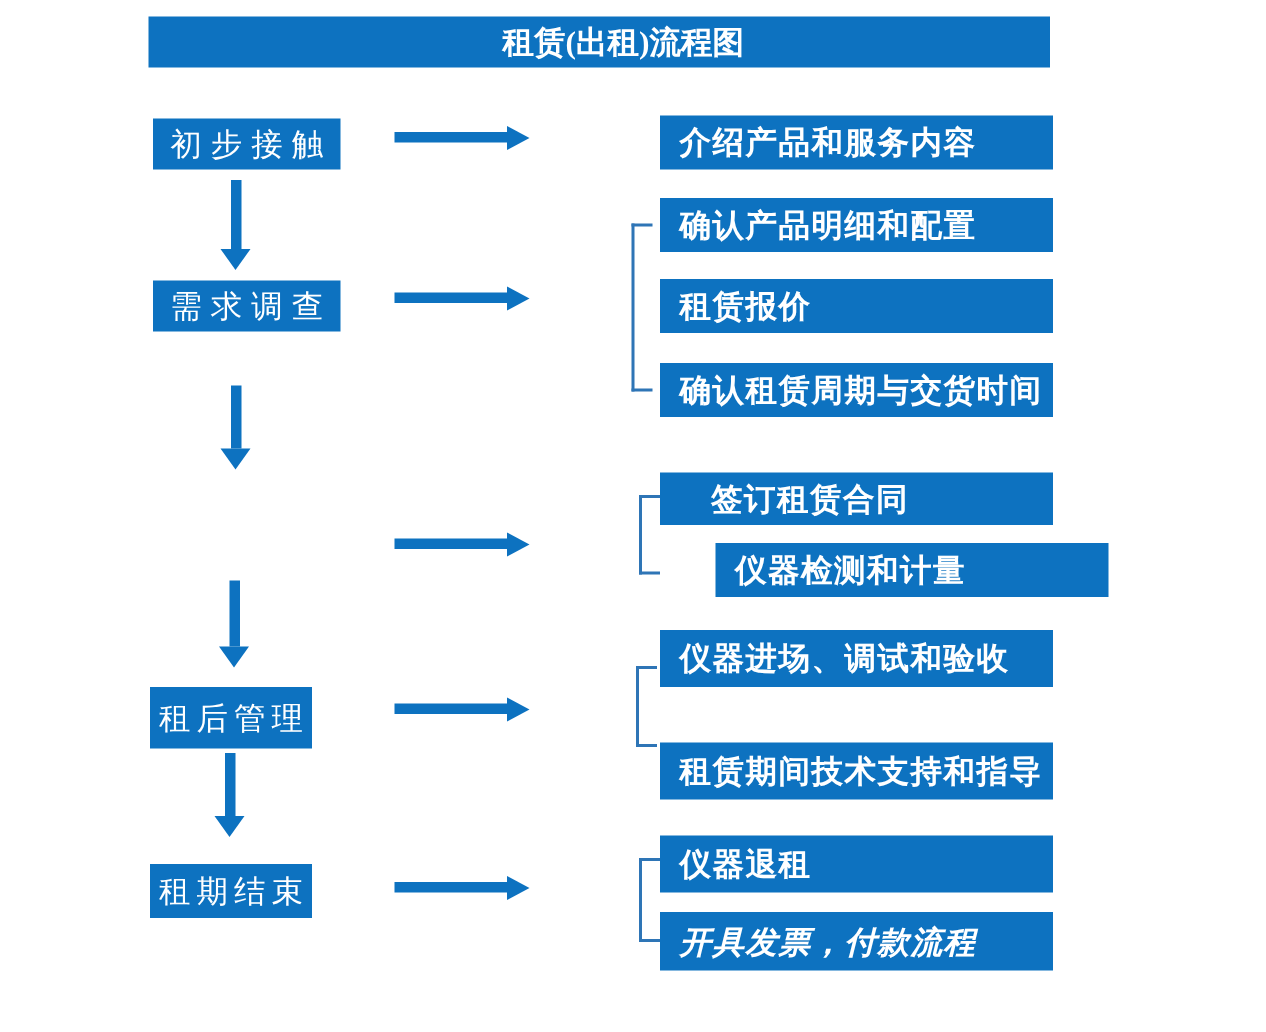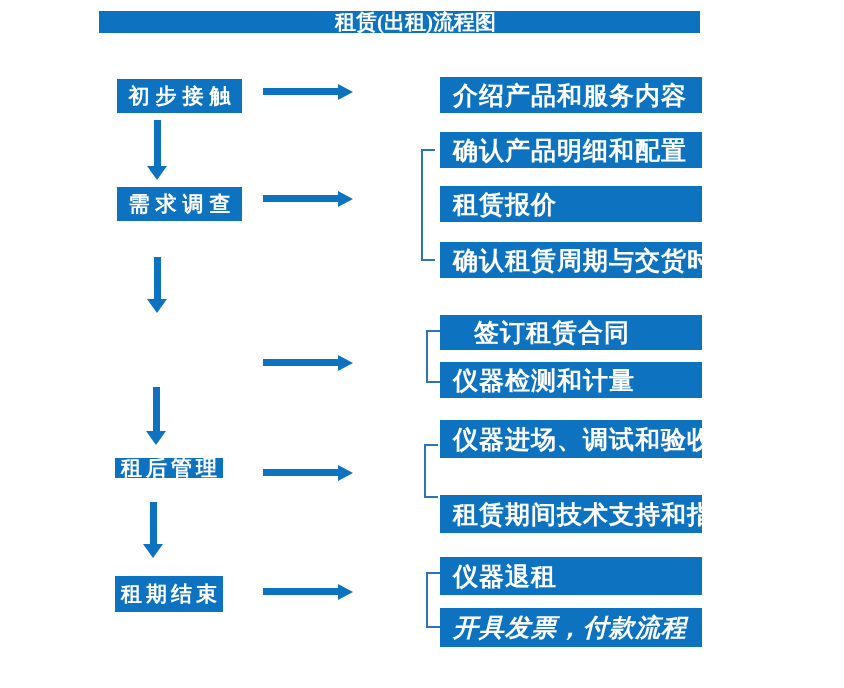--- a/index.html
+++ b/index.html
@@ -19,73 +19,72 @@
     height: 688px;
     background: #ffffff;
     overflow: hidden;
     font-family: "Liberation Serif", "DejaVu Serif", serif;
   }
 
   
   .title-bar {
     position: absolute;
     left: 99px; top: 11px;
-    width: 601px; height: 22px;
+    width: 601px; height: 34px;
     background: var(--primary-blue);
     color: var(--text-white);
     font-size: 21px;
     font-weight: bold;
     display: flex;
     align-items: center;
     justify-content: center;
     padding-left: 32px;
   }
 
   
   .step-box {
     position: absolute;
     background: var(--primary-blue);
     color: var(--text-white);
     font-size: 21px;
-    font-weight: bold;
+    font-weight: normal;
     display: flex;
     align-items: center;
     justify-content: center;
     white-space: nowrap;
-    margin-left: 15px;
   }
   .step-wide  { left: 102px; width: 125px; height: 34px; letter-spacing: 6px; text-indent: 6px; }
-  .step-narrow{ left: 100px; width: 108px; height: 20px; letter-spacing: 4px; text-indent: 4px; }
+  .step-narrow{ left: 100px; width: 108px; height: 41px; letter-spacing: 4px; text-indent: 4px; }
   .step-1 { top: 79px; }
   .step-2 { top: 187px; }
   .step-3 { top: 345px; height: 35px; }
   .step-4 { top: 458px; }
   .step-5 { top: 576px; height: 36px; }
 
   
   .detail-box {
     position: absolute;
     left: 440px;
     width: 262px;
     background: var(--primary-blue);
     color: var(--text-white);
-    font-size: 25px;
+    font-size: 21px;
     font-weight: bold;
     letter-spacing: 1px;
     display: flex;
     align-items: center;
     padding-left: 13px;
     white-space: nowrap;
   }
   .d-1  { top: 77px;  height: 36px; }
   .d-2  { top: 132px; height: 36px; }
   .d-3  { top: 186px; height: 36px; text-align: center; }
   .d-4  { top: 242px; height: 36px; }
   .d-5  { top: 315px; height: 35px; padding-left: 34px; }
-  .d-6  { top: 362px; height: 36px; }
+  .d-6  { top: 362px; height: 36px; margin-left: 37px; }
   .d-7  { top: 420px; height: 38px; }
   .d-8  { top: 495px; height: 38px; }
   .d-9  { top: 557px; height: 38px; }
   .d-10 { top: 608px; height: 39px; font-style: italic; }
 
   
   .varrow {
     position: absolute;
     width: 20px;
     display: flex;

